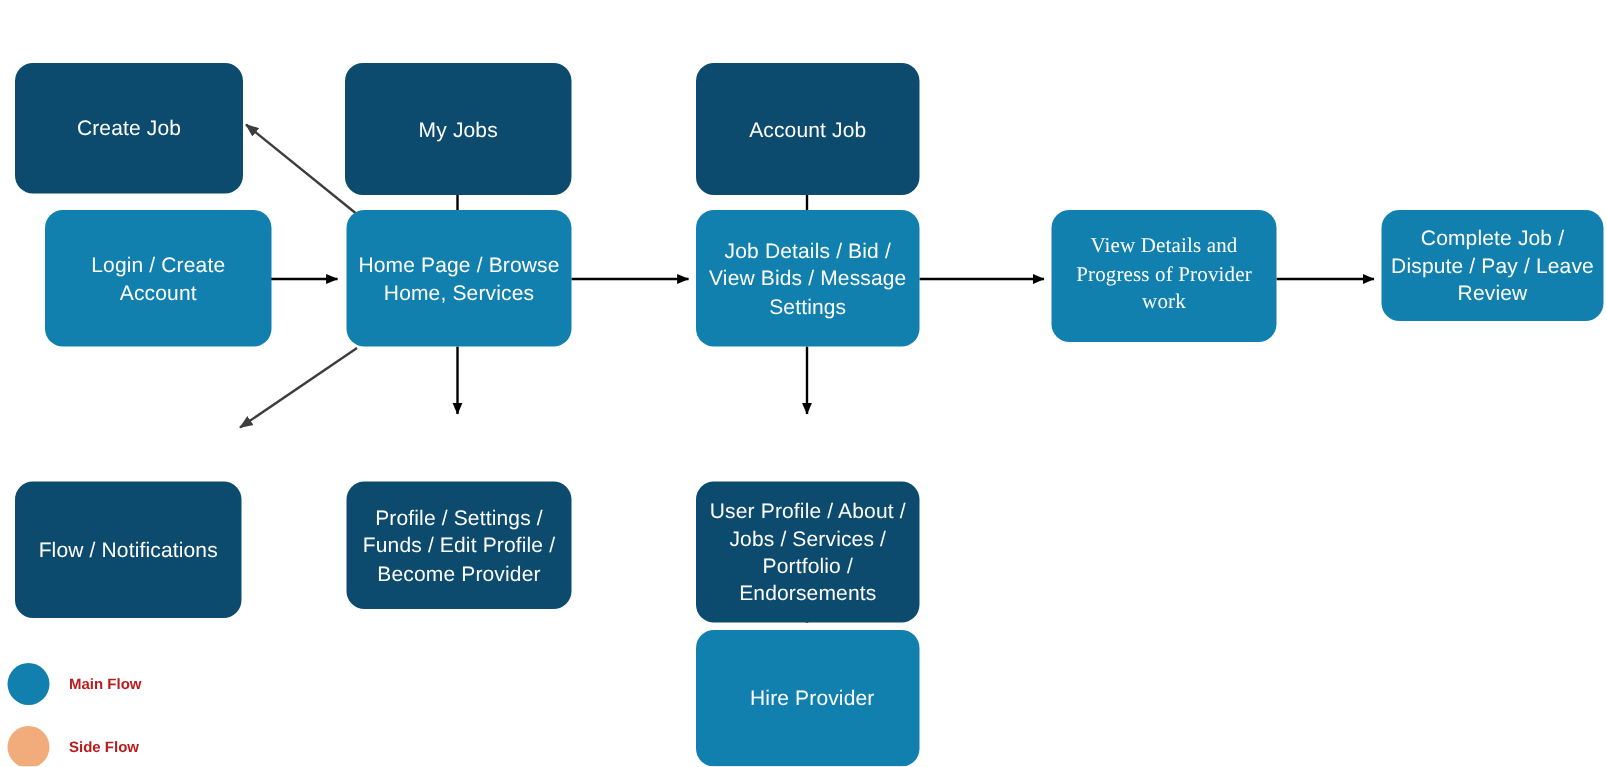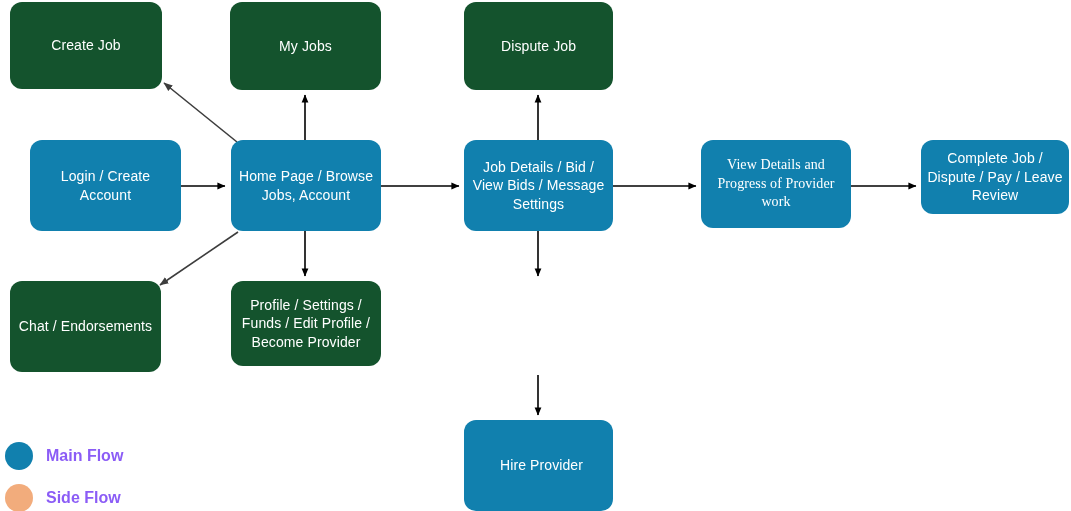--- a/index.html
+++ b/index.html
@@ -25,21 +25,21 @@
     align-items: center;
     justify-content: center;
     text-align: center;
     color: #ffffff;
     font-size: 14px;
     line-height: 1.32;
     padding: 4px 6px;
     letter-spacing: 0.1px;
   }
   .node.main  { background: #1180AE; }
-  .node.side  { background: #14532d; }
+  .node.side  { background: #0c4a6e; margin-top: 40px; }
 
   .node-label {
     display: block;
     white-space: pre-line;
   }
 
   svg.edges {
     position: absolute;
     left: 0;
     top: 0;
@@ -59,23 +59,23 @@
   .legend-dot {
     width: 28px;
     height: 28px;
     border-radius: 50%;
     flex: 0 0 auto;
   }
   .legend-dot.main { background: #1180AE; }
   .legend-dot.side { background: #F2AC7C; }
   .legend-text {
     margin-left: 13px;
-    font-size: 16px;
+    font-size: 10px;
     font-weight: bold;
-    color: #8b5cf6;
+    color: #b91c1c;
     white-space: nowrap;
   }
 </style>
 </head>
 <body>
 
 <div id="canvas">
 
   <svg class="edges" viewBox="0 0 1071 511">
     <defs>
@@ -112,31 +112,31 @@
 
   <div class="node side" style="left:10px; top:2px; width:152px; height:87px;">
     <span class="node-label">Create Job</span>
   </div>
 
   <div class="node side" style="left:230px; top:2px; width:151px; height:88px;justify-content:center;">
     <span class="node-label">My Jobs</span>
   </div>
 
   <div class="node side" style="left:464px; top:2px; width:149px; height:88px;">
-    <span class="node-label">Dispute Job</span>
+    <span class="node-label">Account Job</span>
   </div>
 
   <div class="node main" style="left:10px; top:140px; width:151px; height:91px;margin-left:20px;">
     <span class="node-label">Login / Create
 Account</span>
   </div>
 
   <div class="node main" style="left:231px; top:140px; width:150px; height:91px;">
     <span class="node-label">Home Page / Browse
-Jobs, Account</span>
+Home, Services</span>
   </div>
 
   <div class="node main" style="left:464px; top:140px; width:149px; height:91px;">
     <span class="node-label">Job Details / Bid /
 View Bids / Message
 Settings</span>
   </div>
 
   <div class="node main" style="left:701px; top:140px; width:150px; height:88px;font-family:Liberation Serif, serif;">
     <span class="node-label">View Details and
@@ -144,29 +144,35 @@
 work</span>
   </div>
 
   <div class="node main" style="left:921px; top:140px; width:148px; height:74px;">
     <span class="node-label">Complete Job /
 Dispute / Pay / Leave
 Review</span>
   </div>
 
   <div class="node side" style="left:10px; top:281px; width:151px; height:91px;">
-    <span class="node-label">Chat / Endorsements</span>
+    <span class="node-label">Flow / Notifications</span>
   </div>
 
   <div class="node side" style="left:231px; top:281px; width:150px; height:85px;">
     <span class="node-label">Profile / Settings /
 Funds / Edit Profile /
 Become Provider</span>
   </div>
 
+  <div class="node side" style="left:464px; top:281px; width:149px; height:94px;">
+    <span class="node-label">User Profile / About /
+Jobs / Services /
+Portfolio /
+Endorsements</span>
+  </div>
 
   <div class="node main" style="left:464px; top:420px; width:149px; height:91px;padding-left:12px;">
     <span class="node-label">Hire Provider</span>
   </div>
 
   <div class="legend">
     <div class="legend-row" style="left:5px; top:442px;">
       <span class="legend-dot main"></span>
       <span class="legend-text">Main Flow</span>
     </div>

